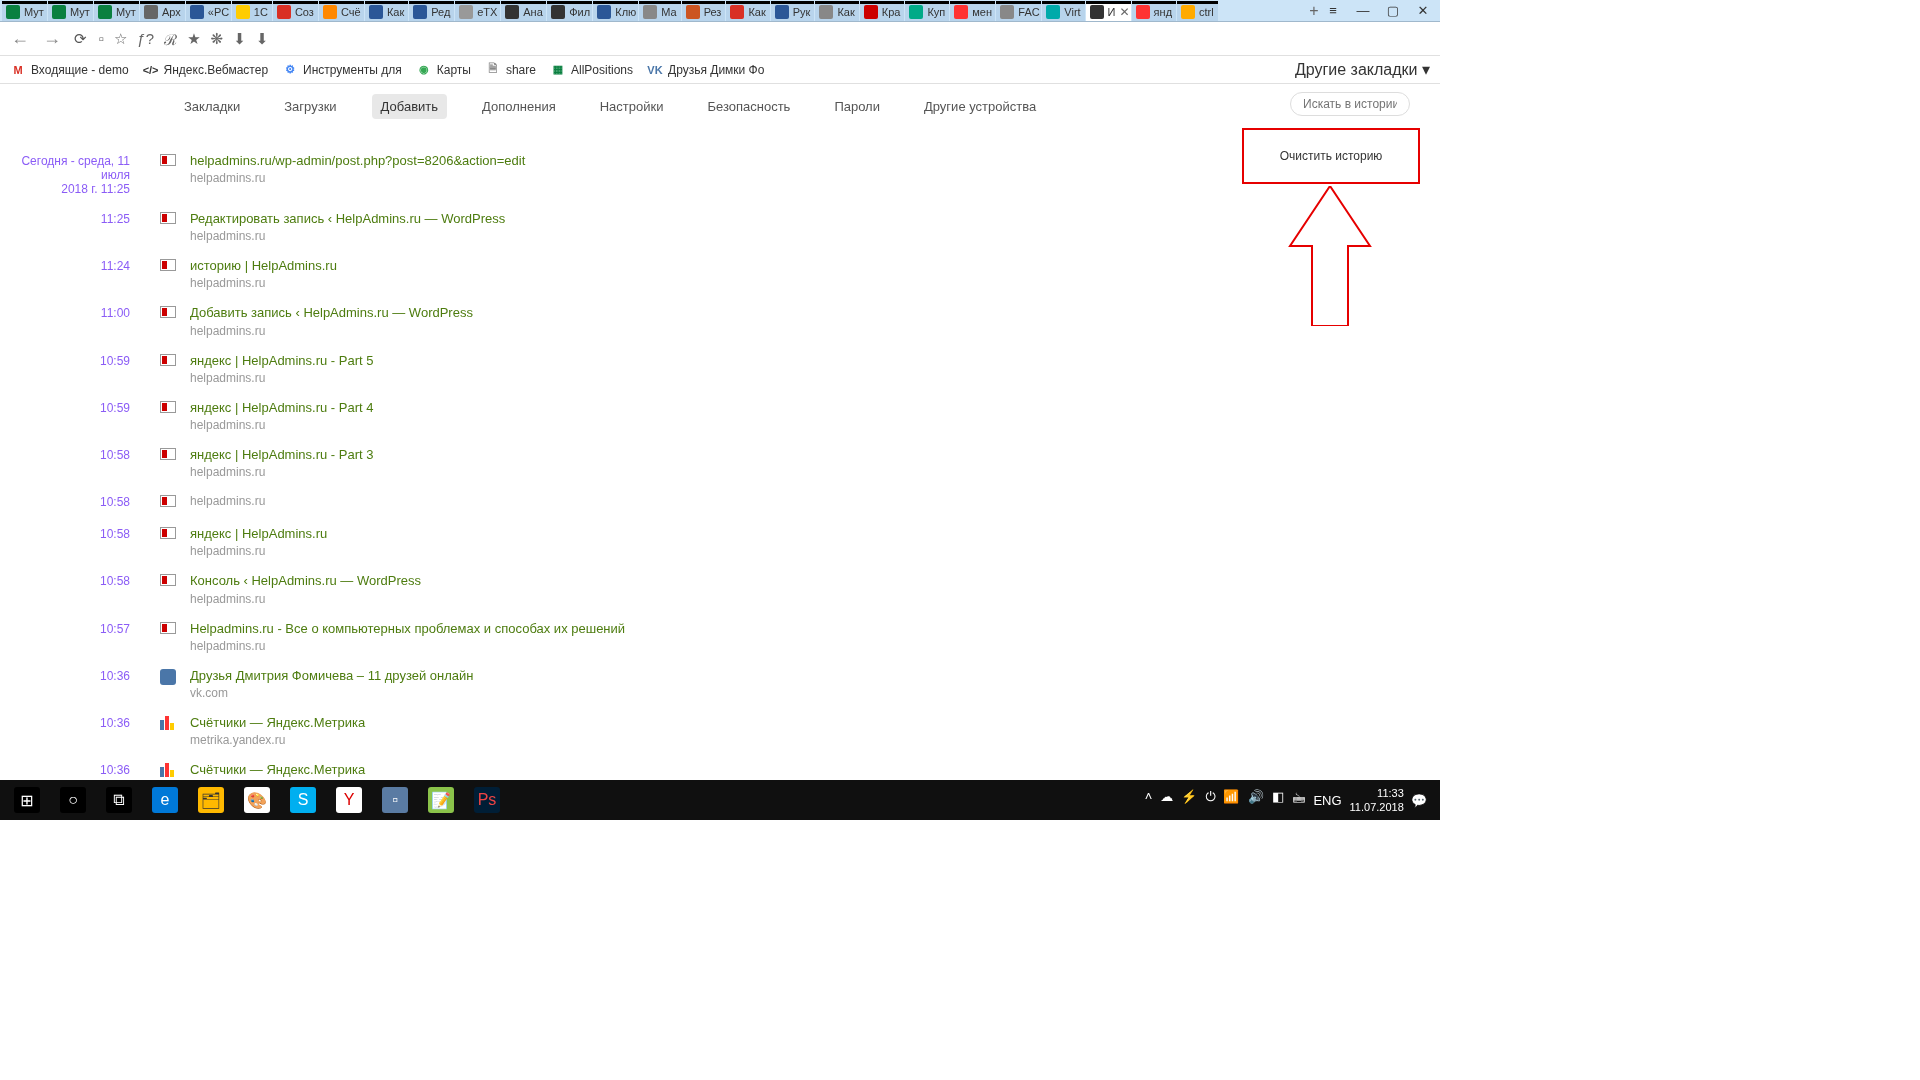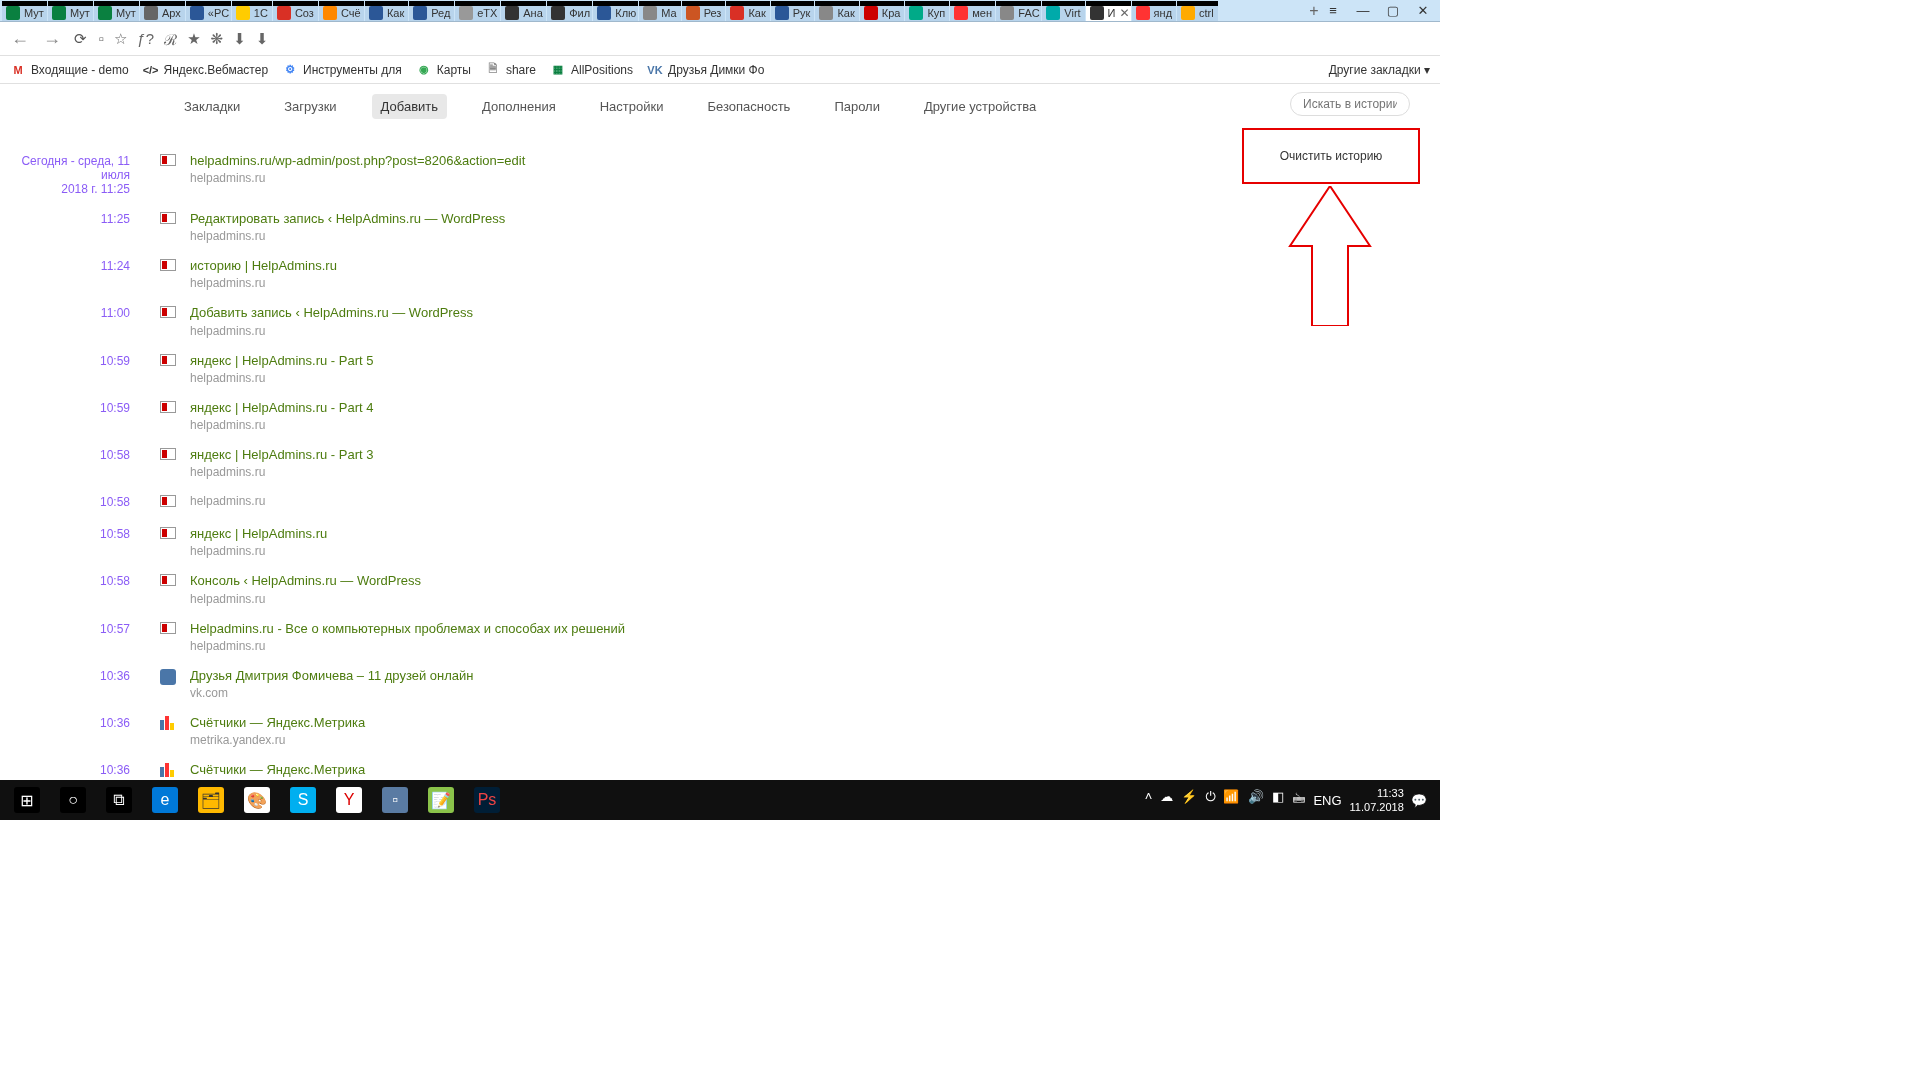--- a/index.html
+++ b/index.html
@@ -1,41 +1,41 @@
 <!DOCTYPE html>
 <html><head>
   <meta charset="utf-8">
   <style>
     * { margin: 0; padding: 0; box-sizing: border-box; }
     body { font-family: -apple-system, BlinkMacSystemFont, 'Segoe UI', Arial, sans-serif; font-size: 13px; color: #333; background: #fff; overflow: hidden; width: 1440px; height: 820px; position: relative; }
     
     
     .tabs-bar { height: 22px; background: #cce4f7; display: flex; align-items: center; border-bottom: 1px solid #a0b8cc; padding-left: 2px;}
-    .tab { display: flex; align-items: center; height: 20px; padding: 0 4px; margin-right: 1px; font-size: 11px; color: #333; background: #b8d4ec; cursor: pointer; max-width: 45px; overflow: hidden; white-space: nowrap; text-overflow: clip; border-top: 5px solid #000000;}
+    .tab { display: flex; align-items: center; height: 20px; padding: 0 4px; margin-right: 1px; font-size: 11px; color: #333; background: #b8d4ec; cursor: pointer; max-width: 45px; overflow: hidden; white-space: nowrap; text-overflow: clip; border-top: 3px solid #000000;}
     .tab.active { background: #fff; }
     .tab-favicon { width: 14px; height: 14px; margin-right: 4px; flex-shrink: 0; border-radius: 2px; }
     .tab-close { margin-left: 4px; font-size: 12px; color: #666; }
     .new-tab { width: 20px; text-align: center; color: #666; font-size: 16px; cursor: pointer; }
     .tabs-right { margin-left: auto; display: flex; gap: 12px; padding-right: 8px; align-items: center;}
     .win-ctrl { width: 18px; text-align: center; color: #333; font-size: 13px; cursor: pointer;}
     
     
     .address-bar { height: 34px; display: flex; align-items: center; padding: 0 10px; gap: 12px; border-bottom: 1px solid #e0e0e0; background: #fff;}
     .nav-arrow { font-size: 18px; color: #888; cursor: pointer; width: 20px; text-align: center;}
     .reload-icon { font-size: 15px; color: #555; cursor: pointer;}
     .url-box { flex: 1; display: flex; align-items: center; font-size: 14px; color: #888;}
     .url-dark { color: #333; }
     .addr-right { display: flex; gap: 10px; align-items: center; color: #666;}
     .addr-icon { font-size: 15px; cursor: pointer;}
     
     
     .bookmarks-bar { height: 28px; display: flex; align-items: center; padding: 0 10px; gap: 14px; border-bottom: 1px solid #e0e0e0; font-size: 12px; color: #333;}
     .bm-item { display: flex; align-items: center; gap: 5px; cursor: pointer;}
     .bm-icon { width: 16px; height: 16px; border-radius: 2px; display: inline-flex; align-items:center; justify-content:center; font-size:11px; font-weight:bold;}
-    .bm-right { margin-left: auto; font-size: 12px; color: #333; cursor: pointer;}
+    .bm-right { margin-left: auto; font-size: 16px; color: #333; cursor: pointer;}
     
     
     .settings-nav { padding: 10px 0 0 175px; display: flex; gap: 18px; align-items: center; font-size: 13px; color: #555; position: relative;}
     .nav-item { cursor: pointer; padding: 5px 9px; border-radius: 4px;}
     .nav-item.active { background: #e8e8e8; color: #333;}
     .nav-search { position: absolute; right: 30px; top: 8px;}
     .nav-search input { border: 1px solid #ddd; border-radius: 14px; padding: 4px 12px; font-size: 12px; width: 120px; outline: none;}
     
     
     .history-wrap { padding-top: 30px; padding-left: 0;}

